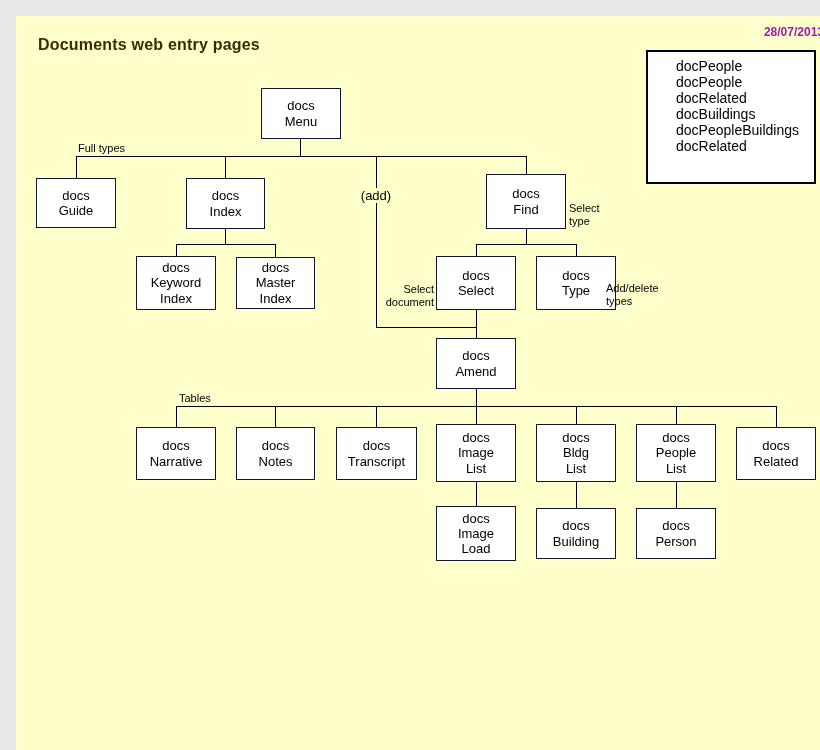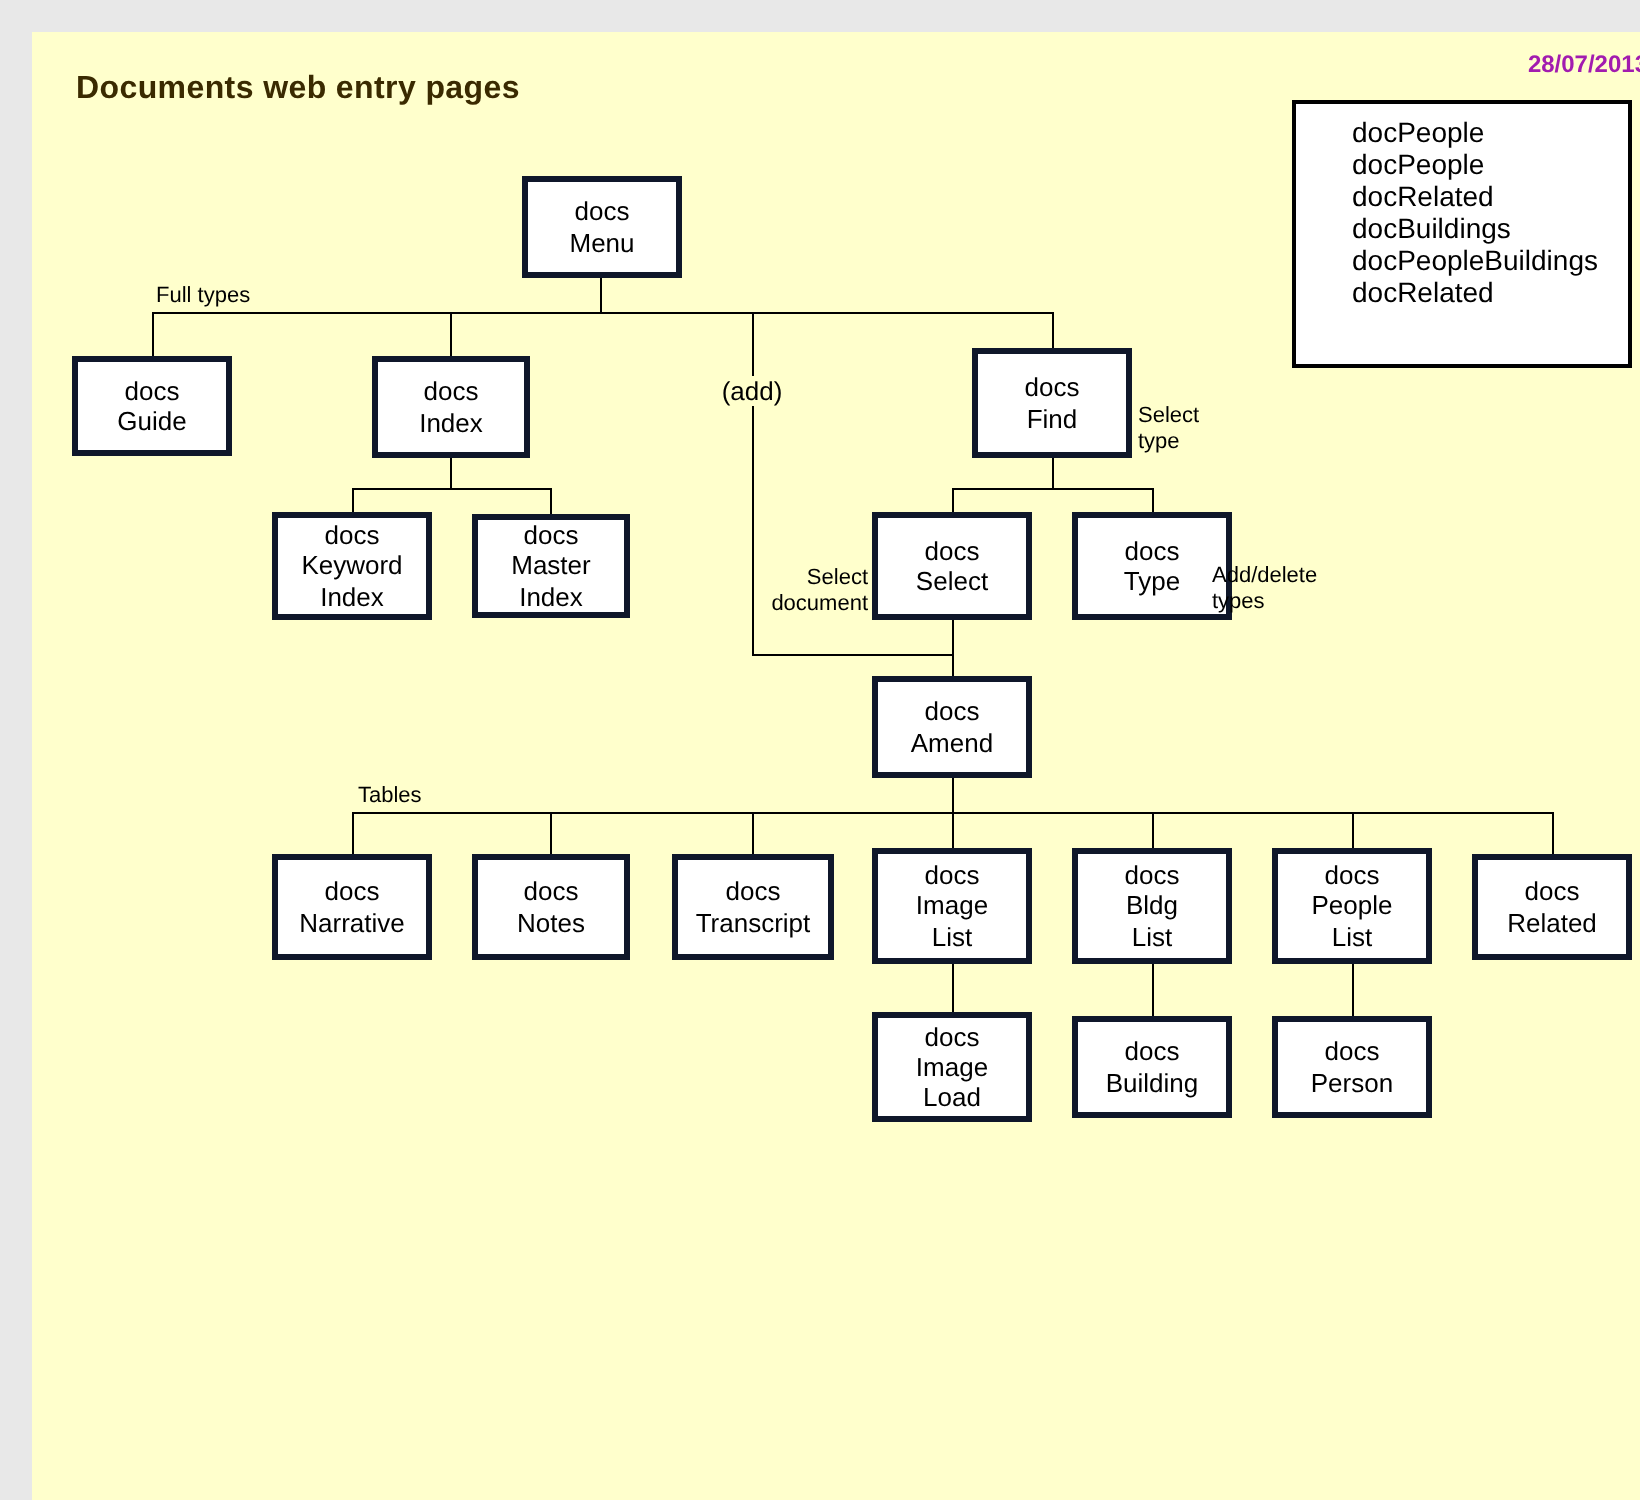--- a/index.html
+++ b/index.html
@@ -19,21 +19,21 @@
     font-size:12px; font-weight:bold; color:#a21caf;
   }
   .tables-panel {
     position:absolute; left:630px; top:34px; width:170px; height:134px;
     background:#FFFFFF; border:2px solid #000; padding:6px 0 0 8px;
     font-size:14px;
   }
   .tables-panel .panel-title { margin-bottom:4px; }
   .tables-panel .panel-item { margin-left:20px; line-height:16px; }
   .box {
-    position:absolute; background:#FFFFFF; border:3px solid #0f172a;
+    position:absolute; background:#FFFFFF; border:1px solid #0f172a;
     display:flex; align-items:center; justify-content:center;
     text-align:center; font-size:13px; line-height:1.18;
     white-space:pre-line; z-index:1;
   }
   .hline, .vline { position:absolute; background:#000; z-index:0; }
   .hline { height:1px; }
   .vline { width:1px; }
   .small-label {
     position:absolute; font-size:11px; line-height:1.15;
     white-space:pre-line; z-index:2;

